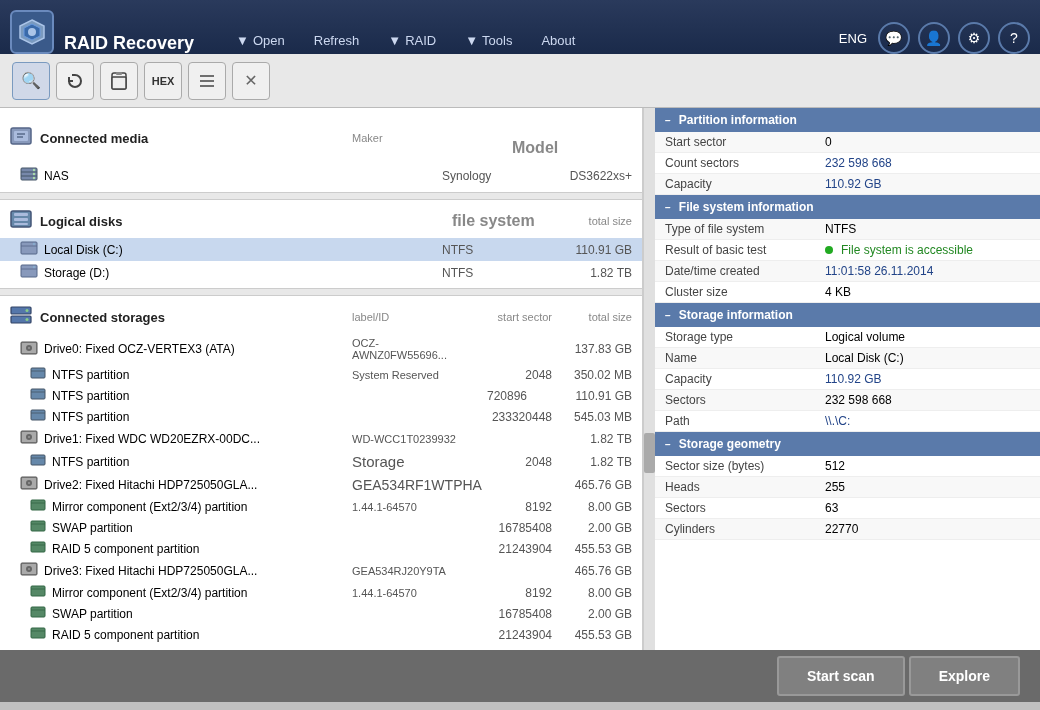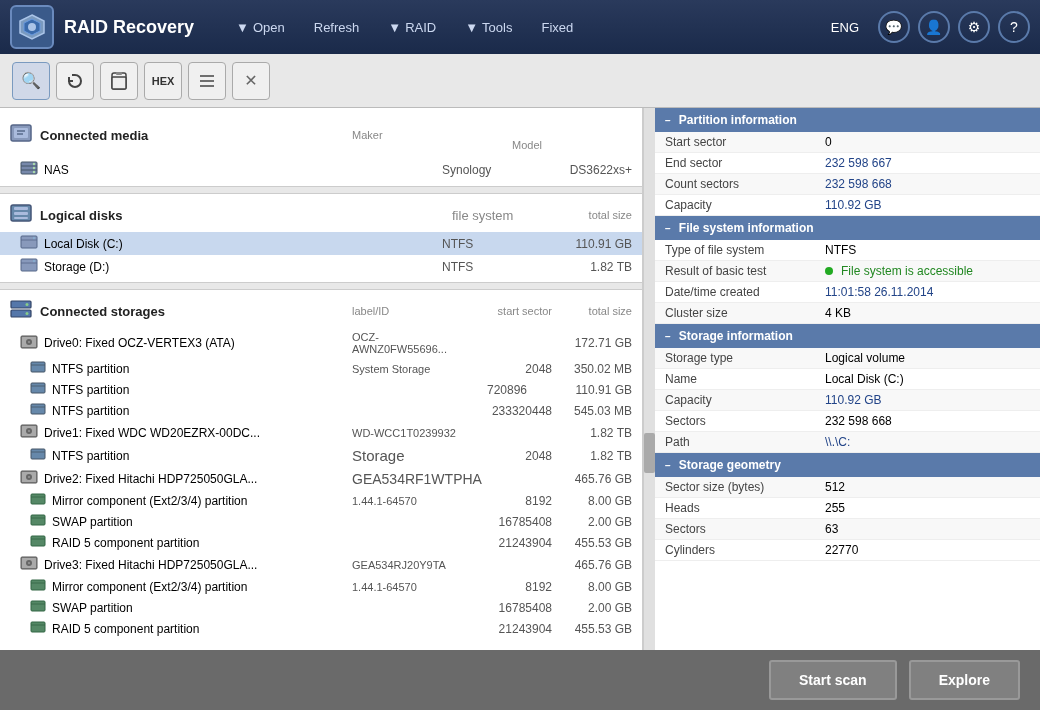--- a/index.html
+++ b/index.html
@@ -3,21 +3,21 @@
   <meta charset="utf-8">
   <style>
     * { margin: 0; padding: 0; box-sizing: border-box; }
     body { font-family: Arial, sans-serif; font-size: 12px; background: #c0c0c0; width: 1040px; height: 710px; overflow: hidden; }
 
     
     #titlebar {
       background: linear-gradient(180deg, #2a3a5c 0%, #1a2a4a 100%);
       height: 54px;
       display: flex;
-      align-items: center;
+      align-items: flex-end;
       padding: 0 10px;
       color: white;
     }
     #titlebar .logo {
       width: 44px; height: 44px;
       background: #3a5a8a;
       border-radius: 6px;
       display: flex; align-items: center; justify-content: center;
       margin-right: 10px;
       border: 2px solid #6a8abd;
@@ -27,21 +27,21 @@
     #titlebar .menu-items { display: flex; align-items: center; flex: 1; gap: 5px; }
     #titlebar .menu-item {
       color: #ccd8f0;
       padding: 6px 12px;
       cursor: pointer;
       font-size: 13px;
       border-radius: 3px;
       display: flex; align-items: center; gap: 4px;
     }
     #titlebar .right-controls { display: flex; align-items: center; gap: 8px; }
-    #titlebar .lang { color: white; font-size: 13px; margin-right: 11px; }
+    #titlebar .lang { color: white; font-size: 13px; margin-right: 3px; }
     #titlebar .ctrl-btn {
       width: 32px; height: 32px;
       border-radius: 50%;
       border: 2px solid #5a7aaa;
       background: transparent;
       display: flex; align-items: center; justify-content: center;
       cursor: pointer;
       color: white;
       font-size: 14px;
     }
@@ -137,27 +137,27 @@
       border-bottom: 1px solid #eee;
     }
     .info-row:nth-child(even) { background: #f8f8f8; }
     .info-label { width: 160px; color: #444; flex-shrink: 0; }
     .info-value { color: #224488; flex: 1; }
     .info-value.black { color: #000; }
     .info-value.green { color: #228822; display: flex; align-items: center; gap: 4px; }
 
     
     #bottom-bar {
-      height: 60px;
+      height: 52px;
       background: #6a6a6a;
       display: flex;
       align-items: center;
       justify-content: flex-end;
       padding: 2px 20px;
-      gap: 12px;
+      gap: 4px;
     }
     .action-btn {
       padding: 10px 28px;
       border: 2px solid #999;
       background: #808080;
       color: white;
       font-size: 14px;
       font-weight: bold;
       cursor: pointer;
       border-radius: 3px;
@@ -190,21 +190,21 @@
     </div>
     <div class="menu-item">
       <span>▼</span>
       <span>RAID</span>
     </div>
     <div class="menu-item">
       <span>▼</span>
       <span>Tools</span>
     </div>
     <div class="menu-item">
-      <span>Fixed</span>
+      <span>About</span>
     </div>
   </div>
   <div class="right-controls">
     <span class="lang">ENG</span>
     <button class="ctrl-btn">💬</button>
     <button class="ctrl-btn">👤</button>
     <button class="ctrl-btn">⚙</button>
     <button class="ctrl-btn">?</button>
   </div>
 </div>
@@ -244,21 +244,21 @@
         <svg width="22" height="18" viewBox="0 0 22 18">
             <rect x="1" y="1" width="20" height="16" rx="2" fill="#8899bb" stroke="#556688" stroke-width="1.5"></rect>
             <rect x="4" y="4" width="14" height="10" rx="1" fill="#aabbdd"></rect>
             <line x1="7" y1="7" x2="15" y2="7" stroke="#445577" stroke-width="1.2"></line>
             <line x1="7" y1="10" x2="13" y2="10" stroke="#445577" stroke-width="1.2"></line>
           </svg>
       </span>
       <span>Connected media</span>
       <span style="flex:1"></span>
       <span style="color:#888;font-weight:normal;font-size:11px;width:160px;">Maker</span>
-      <span style="color:#888;font-weight:normal;font-size:11px;width:120px;margin-top:20px;">Model</span>
+      <span style="color:#888;font-weight:bold;font-size:16px;width:120px;margin-top:20px;">Model</span>
     </div>
 
     <div class="tree-item">
       <span class="item-icon">
         <svg width="18" height="16" viewBox="0 0 18 16">
             <rect x="1" y="2" width="16" height="12" rx="1" fill="#7788aa" stroke="#445566" stroke-width="1"></rect>
             <line x1="1" y1="6" x2="17" y2="6" stroke="#445566" stroke-width="1"></line>
             <line x1="1" y1="10" x2="17" y2="10" stroke="#445566" stroke-width="1"></line>
             <circle cx="14" cy="4" r="1.2" fill="#aaddaa"></circle>
             <circle cx="14" cy="8" r="1.2" fill="#aaddaa"></circle>
@@ -276,21 +276,21 @@
       <span class="icon">
         <svg width="22" height="18" viewBox="0 0 22 18">
             <rect x="1" y="1" width="20" height="16" rx="2" fill="#6688aa" stroke="#445577" stroke-width="1.5"></rect>
             <rect x="4" y="3" width="14" height="3" rx="1" fill="#aabbdd"></rect>
             <rect x="4" y="8" width="14" height="3" rx="1" fill="#aabbdd"></rect>
             <rect x="4" y="13" width="14" height="2" rx="1" fill="#aabbdd"></rect>
           </svg>
       </span>
       <span>Logical disks</span>
       <span style="flex:1"></span>
-      <span style="color:#888;font-weight:normal;font-size:13px;width:100px;">file system</span>
+      <span style="color:#888;font-weight:bold;font-size:16px;width:100px;">file system</span>
       <span style="color:#888;font-weight:normal;font-size:11px;width:80px;text-align:right;">total size</span>
     </div>
 
     <div class="tree-item selected">
       <span class="item-icon">
         <svg width="18" height="14" viewBox="0 0 18 14">
             <rect x="1" y="1" width="16" height="12" rx="1" fill="#8899bb" stroke="#556688" stroke-width="1"></rect>
             <line x1="1" y1="5" x2="17" y2="5" stroke="#556688" stroke-width="0.8"></line>
             <circle cx="14" cy="3" r="1.2" fill="#88aacc"></circle>
           </svg>
@@ -336,31 +336,31 @@
         <svg width="18" height="14" viewBox="0 0 18 14">
             <rect x="1" y="1" width="16" height="12" rx="1" fill="#888" stroke="#555" stroke-width="1"></rect>
             <rect x="2" y="2" width="14" height="10" rx="0.5" fill="#aaa"></rect>
             <circle cx="9" cy="7" r="3" fill="#666"></circle>
             <circle cx="9" cy="7" r="1" fill="#999"></circle>
           </svg>
       </span>
       <span class="item-name">Drive0: Fixed OCZ-VERTEX3 (ATA)</span>
       <span style="width:110px;font-size:11px;color:#555;">OCZ-AWNZ0FW55696...</span>
       <span style="width:90px;text-align:right;color:#555;"></span>
-      <span style="width:80px;text-align:right;color:#555;">172.71 GB</span>
+      <span style="width:80px;text-align:right;color:#555;">137.83 GB</span>
     </div>
     <div class="tree-item sub-item">
       <span class="item-icon">
         <svg width="16" height="12" viewBox="0 0 16 12">
             <rect x="1" y="1" width="14" height="10" rx="1" fill="#6688aa" stroke="#445566" stroke-width="1"></rect>
             <line x1="1" y1="4" x2="15" y2="4" stroke="#445566" stroke-width="0.8"></line>
           </svg>
       </span>
       <span class="item-name">NTFS partition</span>
-      <span style="width:110px;font-size:11px;color:#555;">System Storage</span>
+      <span style="width:110px;font-size:11px;color:#555;">System Reserved</span>
       <span style="width:90px;text-align:right;color:#555;">2048</span>
       <span style="width:80px;text-align:right;color:#555;">350.02 MB</span>
     </div>
     <div class="tree-item sub-item">
       <span class="item-icon">
         <svg width="16" height="12" viewBox="0 0 16 12">
             <rect x="1" y="1" width="14" height="10" rx="1" fill="#6688aa" stroke="#445566" stroke-width="1"></rect>
             <line x1="1" y1="4" x2="15" y2="4" stroke="#445566" stroke-width="0.8"></line>
           </svg>
       </span>
@@ -521,24 +521,20 @@
 
     <div class="info-section-header">
       <span class="collapse-icon">−</span>
       <span>Partition information</span>
     </div>
     <div class="info-row">
       <span class="info-label">Start sector</span>
       <span class="info-value black">0</span>
     </div>
     <div class="info-row">
-      <span class="info-label">End sector</span>
-      <span class="info-value">232 598 667</span>
-    </div>
-    <div class="info-row">
       <span class="info-label">Count sectors</span>
       <span class="info-value">232 598 668</span>
     </div>
     <div class="info-row">
       <span class="info-label">Capacity</span>
       <span class="info-value">110.92 GB</span>
     </div>
 
     <div class="info-section-header">
       <span class="collapse-icon">−</span>

